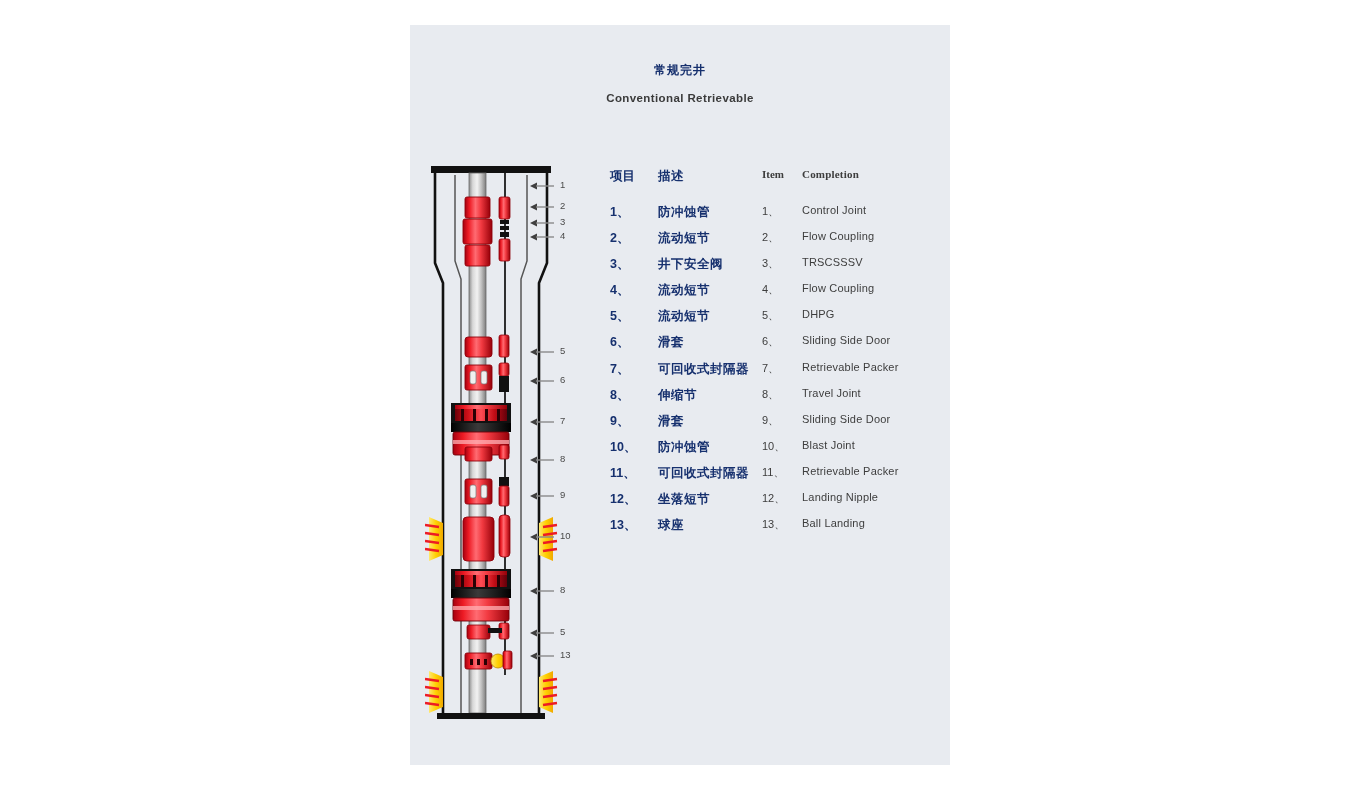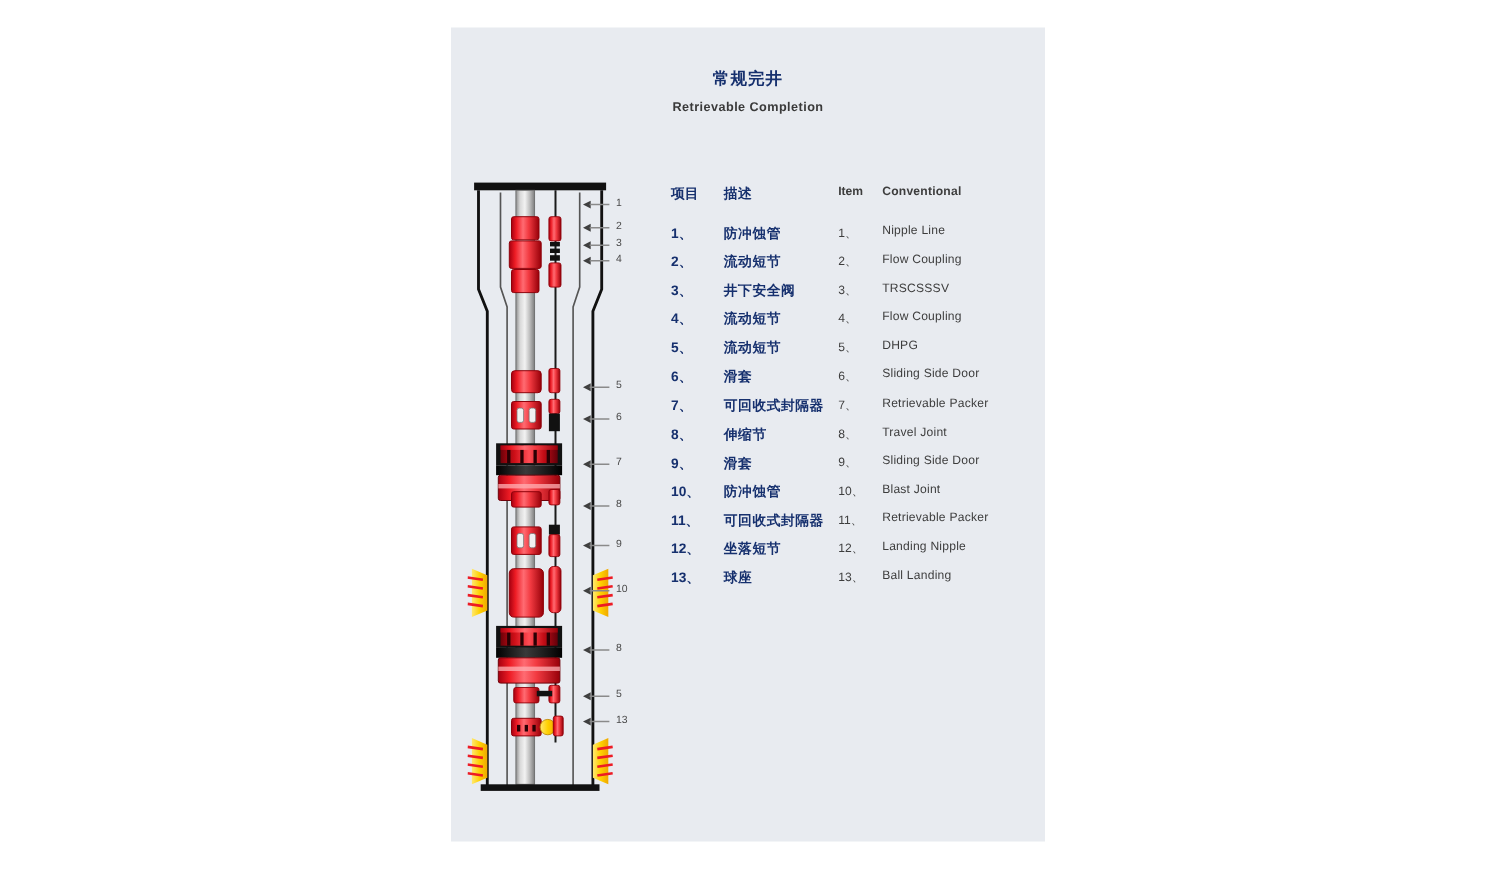--- a/index.html
+++ b/index.html
@@ -15,34 +15,34 @@
   .panel{
     position:absolute;left:410px;top:25px;
     width:540px;height:740px;
     background:#e8ebf0;
   }
 
   
   .title-cn{
     position:absolute;left:410px;top:62px;width:540px;
     text-align:center;
-    font-size:15px;font-weight:bold;color:#16306e;
+    font-size:12px;font-weight:bold;color:#16306e;
     letter-spacing:1px;
   }
   .title-en{
     position:absolute;left:410px;top:92px;width:540px;
     text-align:center;
     font-size:11.5px;font-weight:bold;color:#3a3a3a;
     letter-spacing:.4px;
   }
 
   
   .legend{position:absolute;left:610px;top:168px;width:330px;}
   .lg-row{position:relative;height:26.1px;}
-  .lg-head{height:36px;}
+  .lg-head{height:36px;font-family:Liberation Serif, serif;}
   .c-num-cn{position:absolute;left:0;width:40px;text-align:left;
     font-size:12.5px;font-weight:bold;color:#16306e;}
   .c-txt-cn{position:absolute;left:48px;
     font-size:12.5px;font-weight:bold;color:#16306e;letter-spacing:.5px;}
   .c-num-en{position:absolute;left:152px;width:40px;text-align:left;
     font-size:11px;color:#3d3d3d;}
   .c-txt-en{position:absolute;left:192px;
     font-size:11px;color:#3d3d3d;letter-spacing:.2px;}
   .lg-head .c-num-cn,.lg-head .c-txt-cn{font-size:12.5px;}
   .lg-head .c-num-en,.lg-head .c-txt-en{font-size:11px;font-weight:bold;color:#3d3d3d;}
@@ -58,21 +58,21 @@
     font-size:9.5px;color:#4a4a4a;font-family:"Liberation Sans",sans-serif;}
 </style>
 </head>
 <body>
 
 <div class="page">
 
   <div class="panel"></div>
 
   <div class="title-cn">常规完井</div>
-  <div class="title-en">Retrievable Completion</div>
+  <div class="title-en">Conventional Retrievable</div>
 
   <div class="diagram">
     <svg width="160" height="580" viewBox="0 0 160 580" xmlns="http://www.w3.org/2000/svg">
       <defs>
         <linearGradient id="gSteel" x1="0" y1="0" x2="1" y2="0">
           <stop offset="0%" stop-color="#8e8e8e"></stop>
           <stop offset="22%" stop-color="#d8d8d8"></stop>
           <stop offset="48%" stop-color="#f2f2f2"></stop>
           <stop offset="72%" stop-color="#c2c2c2"></stop>
           <stop offset="100%" stop-color="#7d7d7d"></stop>
@@ -344,28 +344,28 @@
         </svg>
         <span class="lbl">13</span>
       </div>
     </div>
 
   <div class="legend">
     <div class="lg-row lg-head">
       <div class="c-num-cn">项目</div>
       <div class="c-txt-cn">描述</div>
       <div class="c-num-en">Item</div>
-      <div class="c-txt-en">Conventional</div>
+      <div class="c-txt-en">Completion</div>
     </div>
     <div id="legend-rows">
         <div class="lg-row">
           <div class="c-num-cn">1、</div>
           <div class="c-txt-cn">防冲蚀管</div>
           <div class="c-num-en">1、</div>
-          <div class="c-txt-en">Nipple Line</div>
+          <div class="c-txt-en">Control Joint</div>
         </div>
         <div class="lg-row">
           <div class="c-num-cn">2、</div>
           <div class="c-txt-cn">流动短节</div>
           <div class="c-num-en">2、</div>
           <div class="c-txt-en">Flow Coupling</div>
         </div>
         <div class="lg-row">
           <div class="c-num-cn">3、</div>
           <div class="c-txt-cn">井下安全阀</div>

